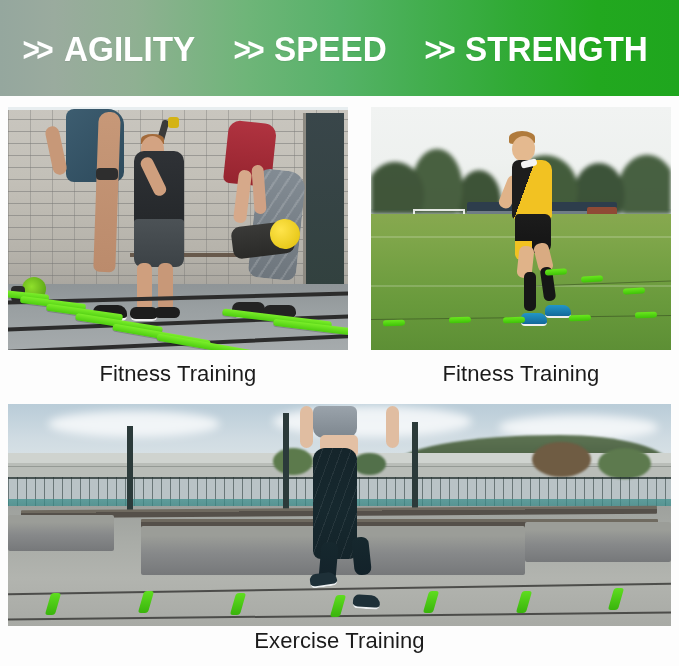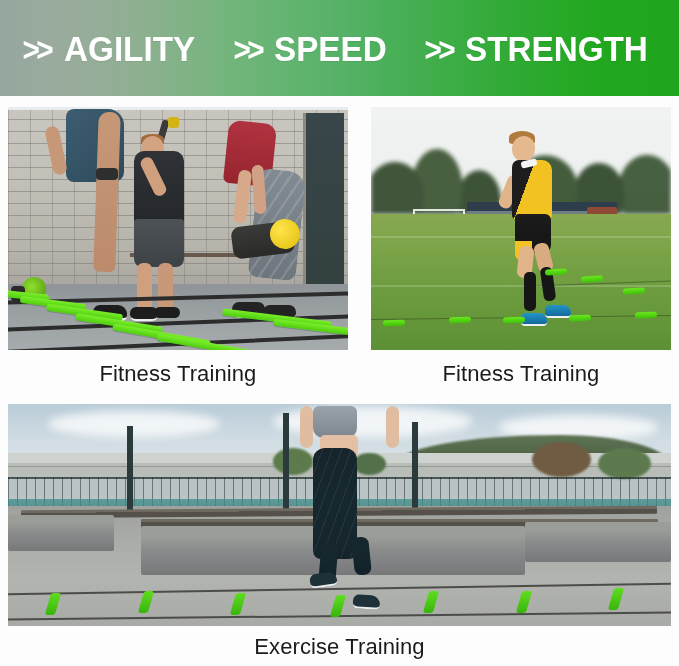--- a/index.html
+++ b/index.html
@@ -119,21 +119,20 @@
     overflow: hidden;
     background: #b9c3c6;
   }
   .caption-row-bottom {
     position: absolute;
     left: 8px;
     top: 628px;
     width: 663px;
     height: 38px;
     display: flex;
-    align-items: center;
     justify-content: center;
   }
 
   
   .ph1-sky {
     position: absolute; left:0; top:0; width:100%; height:3px;
     background:#e8eef0;
   }
   .ph1-wall {
     position: absolute; left:0; top:0; width:100%; height:74%;

